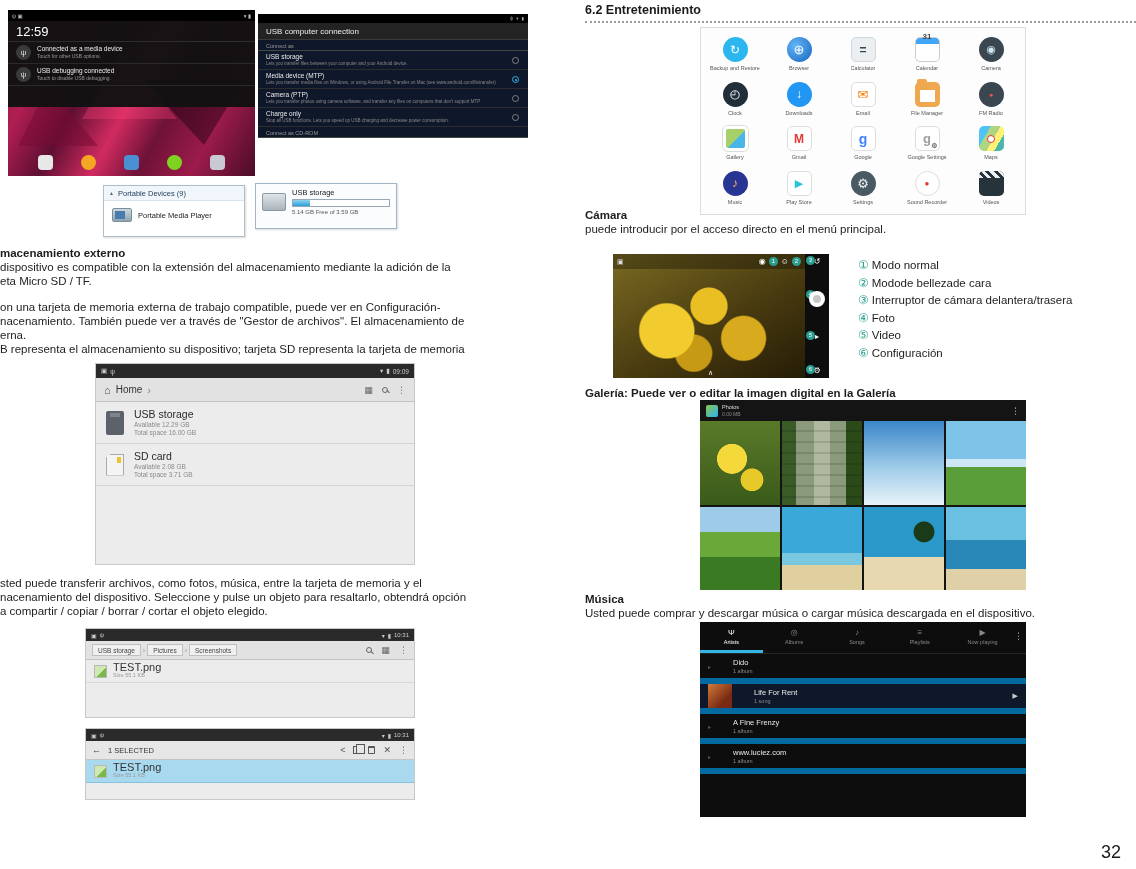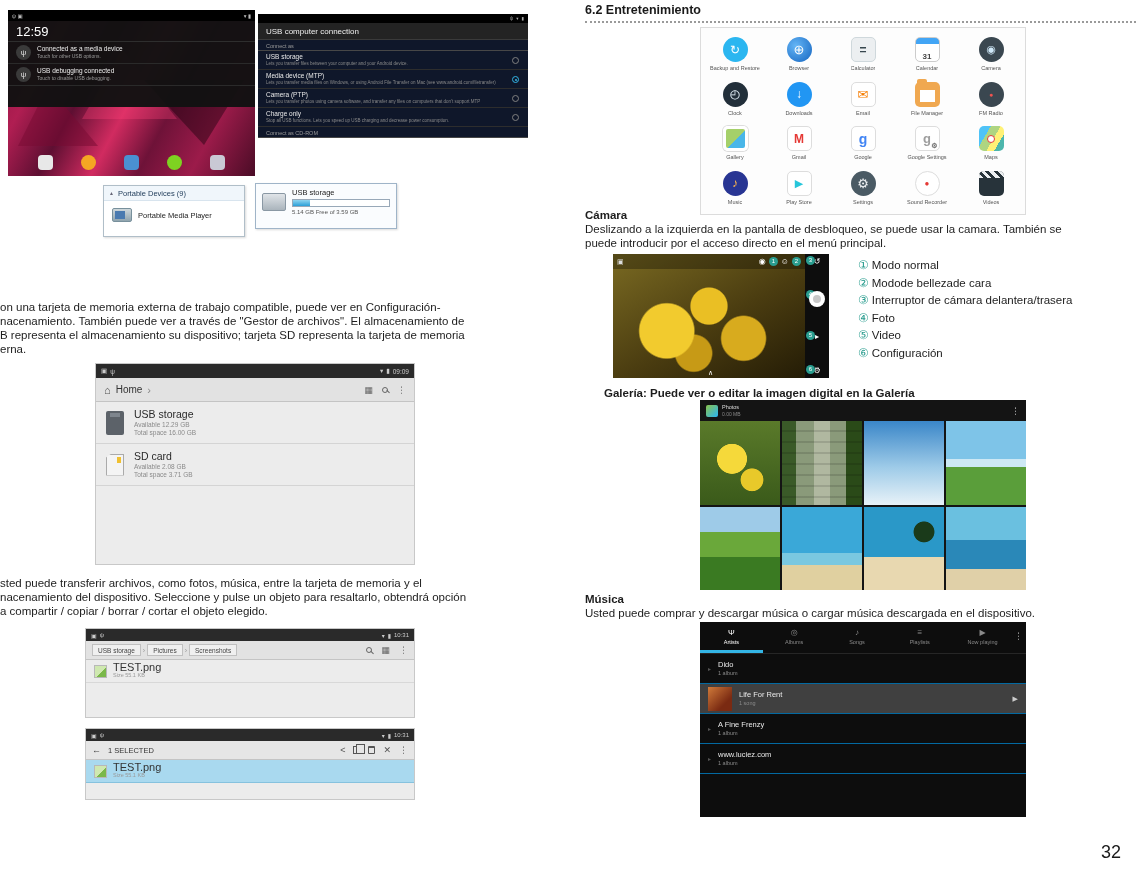--- a/index.html
+++ b/index.html
@@ -103,21 +103,21 @@
   .sel-row{display:flex;align-items:center;gap:6px;padding:3px 8px;background:#a9d9ef;border-bottom:1px solid #86c2de}
 
   
   .ss-apps{left:700px;top:27px;width:326px;height:188px;background:#fdfdfd;border:1px solid #dcdcdc;display:grid;grid-template-columns:repeat(5,1fr);grid-auto-rows:1fr;padding:4px 2px}
   .app{display:flex;flex-direction:column;align-items:center;justify-content:center;gap:3px;overflow:hidden}
   .app-ic{width:25px;height:25px;border-radius:5px;display:flex;align-items:center;justify-content:center;font-size:12px;color:#fff;position:relative}
   .app-label{font-size:5.5px;color:#555;max-width:62px;white-space:nowrap;overflow:hidden}
   .ic-backup{background:#2bb6f0;border-radius:50%}
   .ic-browser{background:radial-gradient(circle at 35% 35%,#64b5f6,#1565c0);border-radius:50%;font-size:13px}
   .ic-calc{background:#eceff1;border:1px solid #cfd8dc;color:#37474f;font-weight:bold}
-  .ic-calendar{background:linear-gradient(#42a5f5 0 6px,#fff 6px);border:1px solid #ccc;color:#444;font-size:8px;font-weight:bold;align-items:flex-end;justify-content:center;padding-bottom:0}
+  .ic-calendar{background:linear-gradient(#42a5f5 0 6px,#fff 6px);border:1px solid #ccc;color:#444;font-size:8px;font-weight:bold;align-items:flex-end;justify-content:center;padding-bottom:20px}
   .ic-camera{background:#3a4750;border-radius:50%;color:#cfe8f8;font-size:11px}
   .ic-clock{background:#222f3a;border-radius:50%;color:#e8f4fc}
   .ic-downloads{background:#2196f3;border-radius:50%;font-weight:bold}
   .ic-email{background:#fff;border:1px solid #ddd;color:#f57c00;font-size:13px}
   .ic-filemanager{background:#f0a850}
   .ic-filemanager::before{content:'';position:absolute;top:-3px;left:2px;width:10px;height:4px;background:#f0a850;border-radius:2px 2px 0 0}
   .ic-filemanager::after{content:'';position:absolute;left:5px;right:5px;top:8px;bottom:5px;background:#fff}
   .ic-fmradio{background:#3a4750;border-radius:50%;color:#ef5350;font-size:7px}
   .ic-gallery{background:linear-gradient(135deg,#a5d06a 0 55%,#49b6e8 55%);border:3px solid #fff;box-shadow:0 0 0 1px #ddd}
   .ic-gmail{background:#fff;border:1px solid #ddd;color:#e53935;font-weight:bold;font-size:12px}
@@ -172,26 +172,26 @@
   .g8{background:linear-gradient(#6ac0e0 0 40%,#2a88b8 40% 75%,#e0d0a8 75%)}
 
   
   .ss-music{left:700px;top:622px;width:326px;height:195px;background:#0d0d0d}
   .mus-tabs{height:32px;display:flex;border-bottom:1px solid #262626;position:relative;padding-right:12px}
   .mtab{flex:1;display:flex;flex-direction:column;align-items:center;justify-content:center;gap:2px;color:#8a8a8a;border-bottom:3px solid rgba(0,0,0,0)}
   .mtab .ti{font-size:8px}
   .mtab .tl{font-size:5.5px;white-space:nowrap}
   .mtab.sel{color:#fff;border-bottom-color:#33b5e5}
   .mus-menu{position:absolute;right:3px;top:9px;color:#bbb;font-size:9px}
-  .mrow{display:flex;align-items:center;gap:7px;height:30px;padding:0 8px;border-bottom:1px solid #0369a1}
+  .mrow{display:flex;align-items:center;gap:22px;height:30px;padding:0 8px;border-bottom:6px solid #0369a1}
   .mrow .exp{font-size:6px;color:#555}
   .mcol{display:flex;flex-direction:column;gap:1px}
   .mrow .t{font-size:7.5px;color:#e8e8e8;line-height:9px}
   .mrow .s{font-size:5.5px;color:#8a8a8a;line-height:7px}
-  .mrow.hl{background:#404040}
+  .mrow.hl{background:#0f172a}
   .mthumb{width:24px;height:24px;background:linear-gradient(135deg,#d07a3a,#7a2a12 70%)}
   .right-arrow{margin-left:auto;color:#ccc;font-size:7px}
 </style>
 </head>
 <body>
 
 <div class="page">
 
   <div class="ss ss-lock">
     <div class="lock-status">
@@ -282,25 +282,30 @@
     <span class="du-icon"></span>
     <span class="du-col">
       <span class="du-title">USB storage</span>
       <span class="du-bar">
           <span class="du-fill"></span>
         </span>
       <span class="du-cap">5.14 GB Free of 3.59 GB</span>
     </span>
   </div>
 
+  <div class="bodytext" style="left:0;top:246px">
+    <div class="bold">macenamiento externo</div>
+    <div>dispositivo es compatible con la extensión del almacenamiento mediante la adición de la</div>
+    <div>eta Micro SD / TF.</div>
+  </div>
   <div class="bodytext" style="left:0;top:300px">
     <div>on una tarjeta de memoria externa de trabajo compatible, puede ver en Configuración-</div>
     <div>nacenamiento. También puede ver a través de "Gestor de archivos". El almacenamiento de</div>
+    <div>erna.</div>
     <div>B representa el almacenamiento su dispositivo; tarjeta SD representa la tarjeta de memoria</div>
-    <div>erna.</div>
   </div>
 
   <div class="ss ss-fm1">
     <div class="fm-status">
       <span class="grp">
         <span>▣</span>
         <span>ψ</span>
       </span>
       <span class="grp">
         <span>▾</span>
@@ -488,21 +493,20 @@
         <span class="app-label">Sound Recorder</span>
       </div>
     <div class="app">
         <span class="app-ic ic-videos"></span>
         <span class="app-label">Videos</span>
       </div>
   </div>
 
   <div class="bodytext bold" style="left:585px;top:208px">Cámara</div>
   <div class="bodytext" style="left:585px;top:222px">
-    <div>Deslizando a la izquierda en la pantalla de desbloqueo, se puede usar la camara. También se</div>
     <div>puede introducir por el acceso directo en el menú principal.</div>
   </div>
 
   <div class="ss ss-camera">
     <div class="cam-photo"></div>
     <div class="cam-topbar">
       <span class="spacer">▣</span>
       <span>◉</span>
       <span class="badge">1</span>
       <span>☺</span>
@@ -531,21 +535,21 @@
 
   <div class="legend">
     <div><span class="num">①</span><span>Modo normal</span></div>
     <div><span class="num">②</span><span>Modode bellezade cara</span></div>
     <div><span class="num">③</span><span>Interruptor de cámara delantera/trasera</span></div>
     <div><span class="num">④</span><span>Foto</span></div>
     <div><span class="num">⑤</span><span>Video</span></div>
     <div><span class="num">⑥</span><span>Configuración</span></div>
   </div>
 
-  <div class="bodytext bold" style="left:604px;top:386px">Galería: Puede ver o editar la imagen digital en la Galería</div>
+  <div class="bodytext bold" style="left:585px;top:386px">Galería: Puede ver o editar la imagen digital en la Galería</div>
 
   <div class="ss ss-gallery">
     <div class="gal-top">
       <span class="gal-appic"></span>
       <span>
         <div class="gal-title">Photos</div>
         <div class="gal-sub">0.00 MB</div>
       </span>
       <span class="gal-menu">⋮</span>
     </div>

